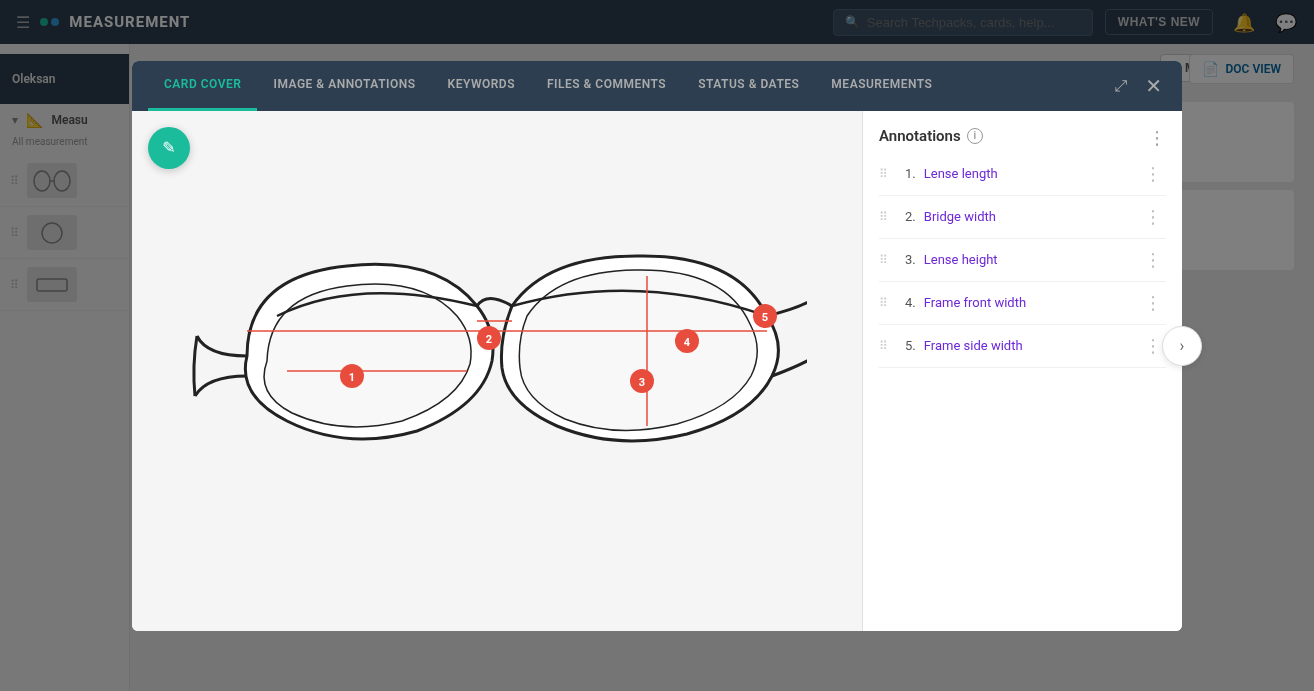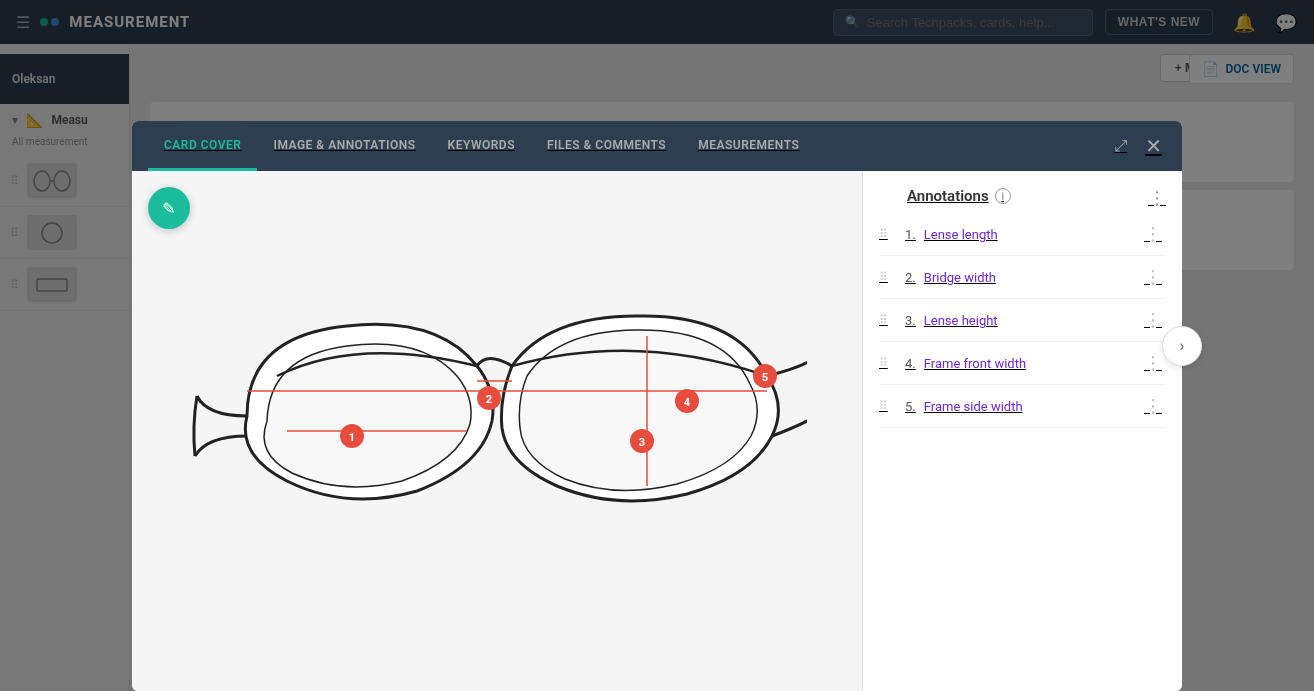--- a/index.html
+++ b/index.html
@@ -138,24 +138,23 @@
       align-items: center;
       gap: 5px;
     }
 
     
     .modal-overlay {
       position: absolute;
       top: 0; left: 0; right: 0; bottom: 0;
       background: rgba(0,0,0,0.5);
       display: flex;
-      align-items: flex-end;
+      align-items: center;
       justify-content: center;
       z-index: 100;
-      text-decoration: underline;
     }
     .modal {
       background: white;
       border-radius: 6px;
       width: 1050px;
       height: 570px;
       display: flex;
       flex-direction: column;
       overflow: hidden;
       position: relative;
@@ -235,21 +234,20 @@
       background: white;
       display: flex;
       flex-direction: column;
       padding: 16px;
     }
     .annotations-header {
       display: flex;
       align-items: flex-start;
       justify-content: space-between;
       margin-bottom: 4px;
-      margin-left: 28px;
     }
     .annotations-title {
       font-size: 15px;
       font-weight: 600;
       color: #333;
       display: flex;
       align-items: center;
       gap: 6px;
     }
     .info-icon {
@@ -446,20 +444,23 @@
         <span>CARD COVER</span>
       </div>
       <div class="modal-tab">
         <span>IMAGE &amp; ANNOTATIONS</span>
       </div>
       <div class="modal-tab">
         <span>KEYWORDS</span>
       </div>
       <div class="modal-tab">
         <span>FILES &amp; COMMENTS</span>
+      </div>
+      <div class="modal-tab">
+        <span>STATUS &amp; DATES</span>
       </div>
       <div class="modal-tab">
         <span>MEASUREMENTS</span>
       </div>
       <div class="modal-tabs-spacer"></div>
       <div class="modal-close-area">
         <button class="modal-icon-btn">⤢</button>
         <button class="modal-close-btn">✕</button>
       </div>
     </div>

